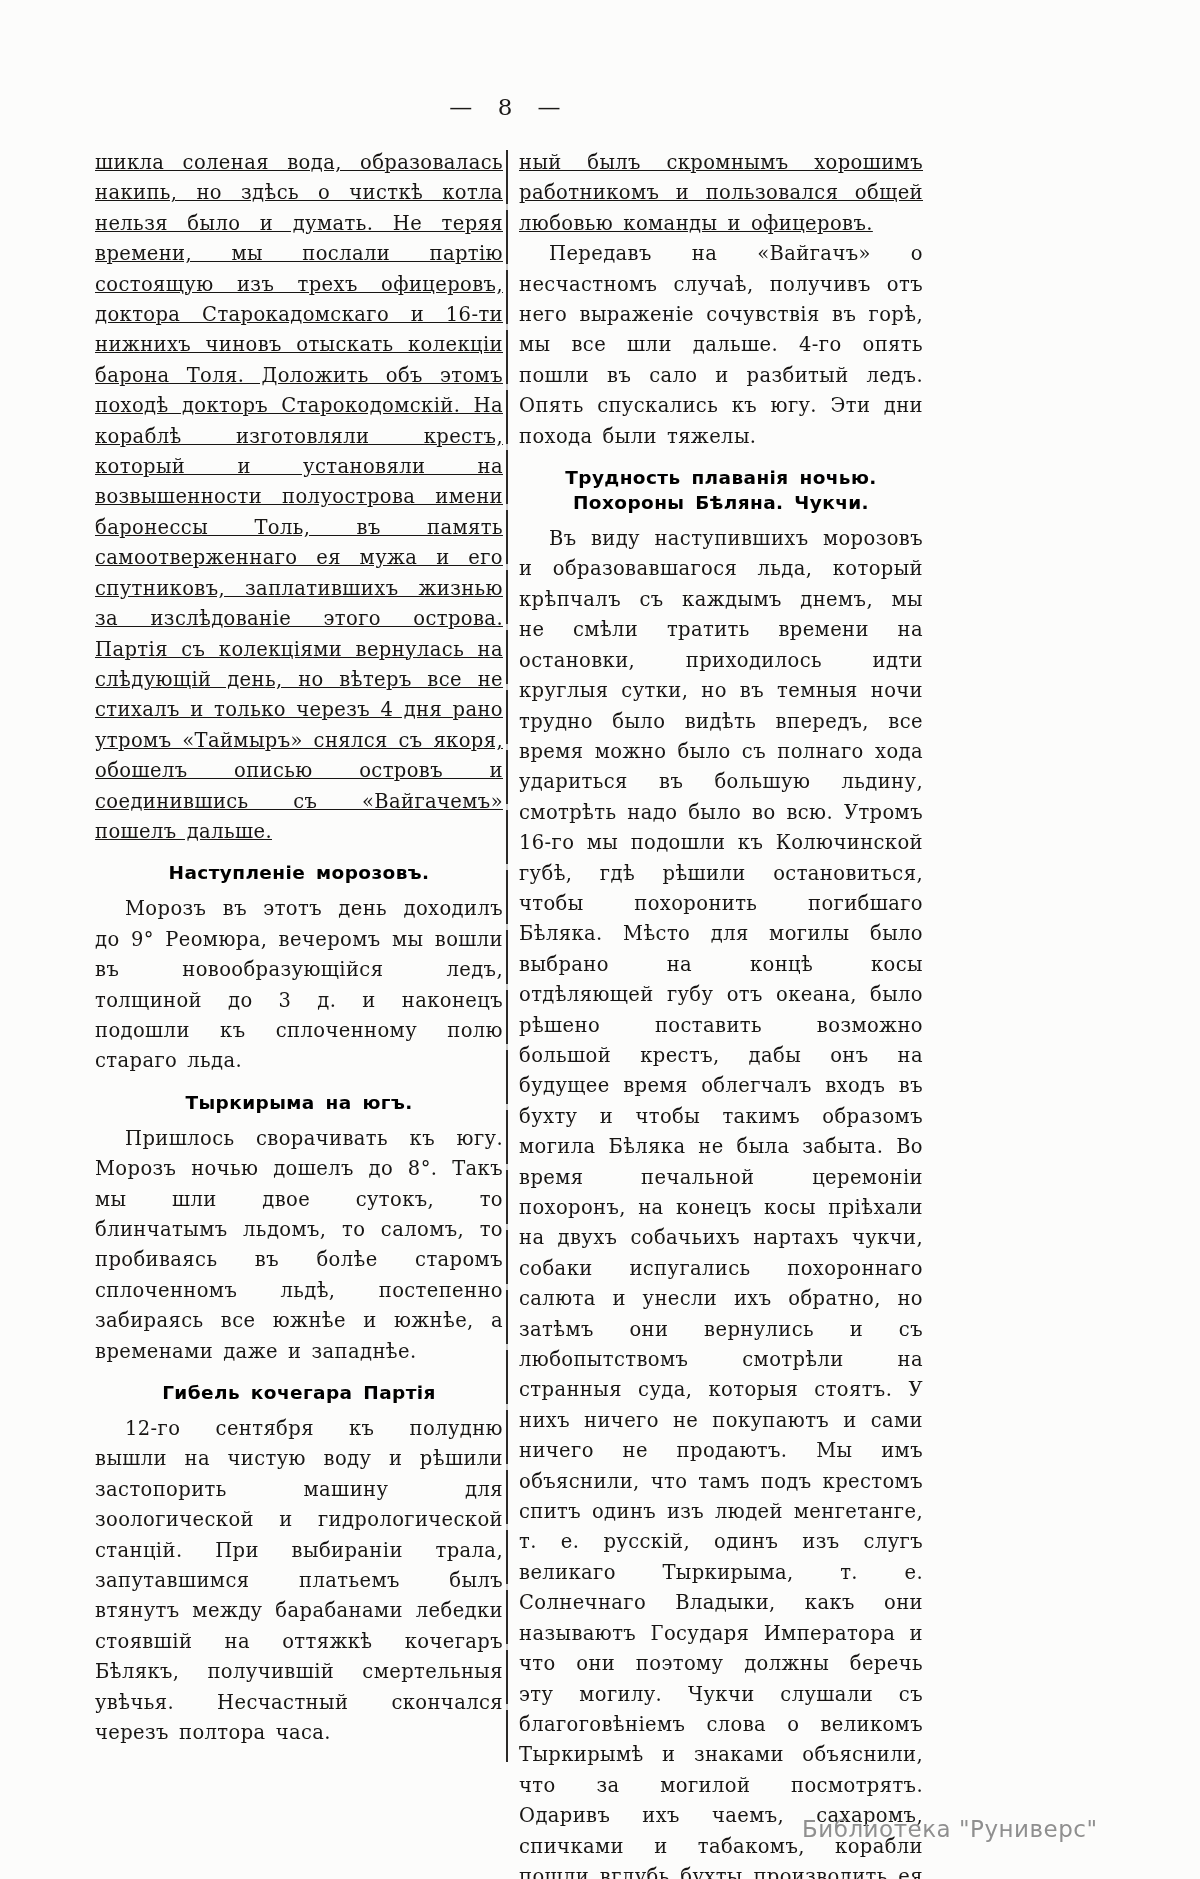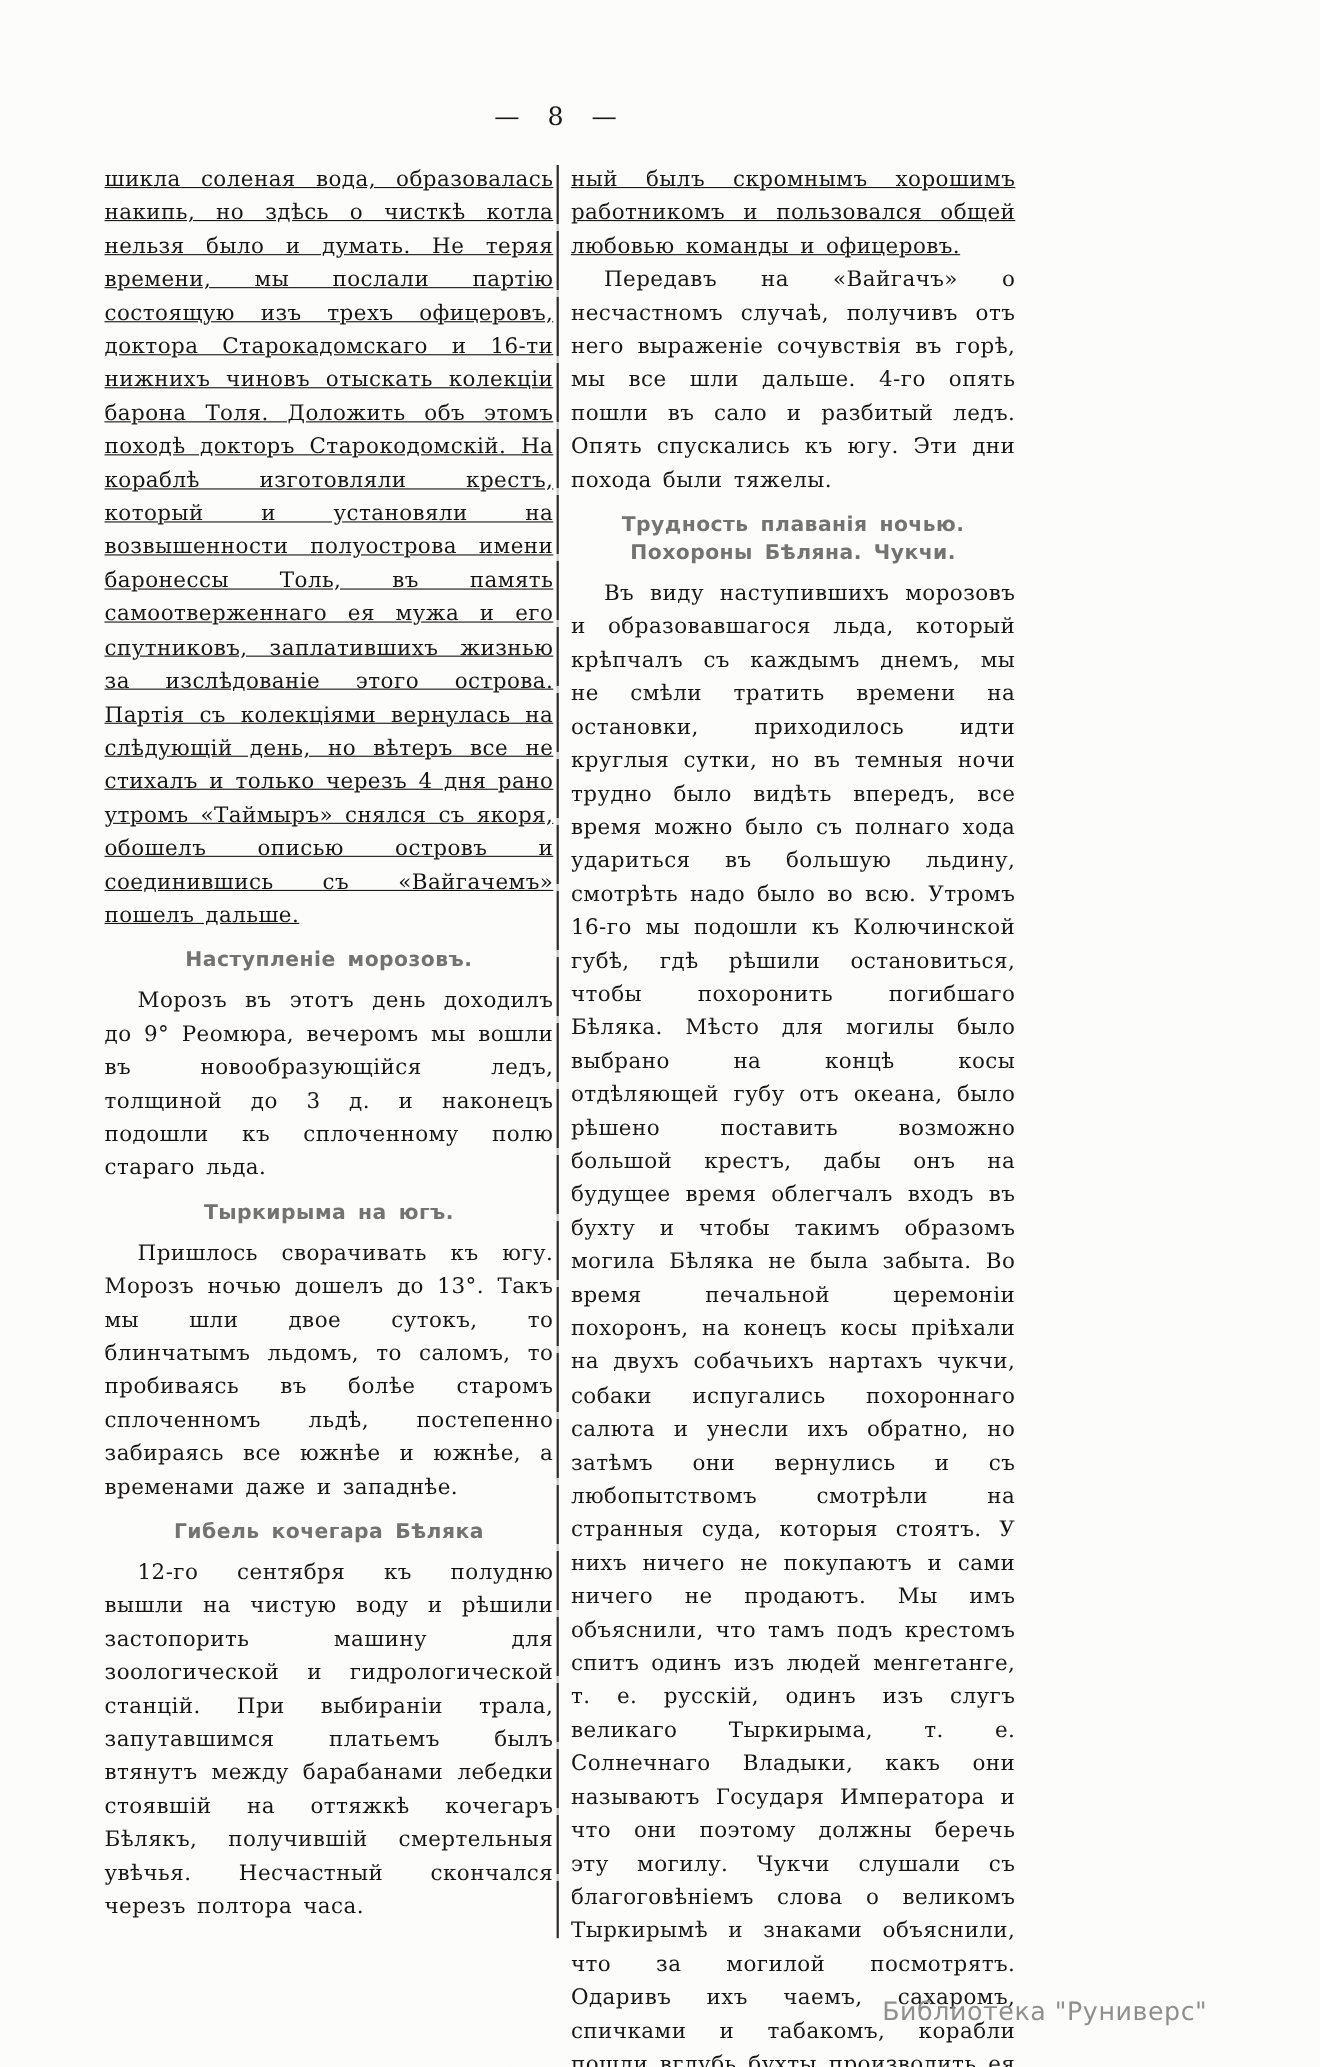--- a/index.html
+++ b/index.html
@@ -42,21 +42,21 @@
   .column p.no-indent { text-indent: 0; text-decoration: underline; }
   .heading {
     font-family: "DejaVu Sans", sans-serif;
     font-weight: bold;
     font-size: 18.5px;
     line-height: 25px;
     text-align: center;
     text-indent: 0;
     margin: 13px 6px 9px 6px;
     word-spacing: 4px;
-    color: #737373;
+    color: #000000;
   }
   .divider {
     position: absolute;
     left: 506px;
     top: 150px;
     width: 2px;
     height: 1612px;
     background: repeating-linear-gradient(
       to bottom,
       #2c2a28 0px, #2c2a28 54px,
@@ -78,22 +78,22 @@
 <body>
 
 <div class="page">
   <div class="page-number">— 8 —</div>
 
   <div class="column" id="col-left">
       <p class="no-indent">шикла соленая вода, образовалась накипь, но здѣсь о чисткѣ котла нельзя было и думать. Не теряя времени, мы послали партію состоящую изъ трехъ офицеровъ, доктора Старокадомскаго и 16-ти нижнихъ чиновъ отыскать колекціи барона Толя. Доложить объ этомъ походѣ докторъ Старокодомскій. На кораблѣ изготовляли крестъ, который и установяли на возвышенности полуострова имени баронессы Толь, въ память самоотверженнаго ея мужа и его спутниковъ, заплатившихъ жизнью за изслѣдованіе этого острова. Партія съ колекціями вернулась на слѣдующій день, но вѣтеръ все не стихалъ и только черезъ 4 дня рано утромъ «Таймыръ» снялся съ якоря, обошелъ описью островъ и соединившись съ «Вайгачемъ» пошелъ дальше.</p>
       <div class="heading">Наступленіе морозовъ.</div>
       <p class="">Морозъ въ этотъ день доходилъ до 9° Реомюра, вечеромъ мы вошли въ новообразующійся ледъ, толщиной до 3 д. и наконецъ подошли къ сплоченному полю стараго льда.</p>
       <div class="heading">Тыркирыма на югъ.</div>
-      <p class="">Пришлось сворачивать къ югу. Морозъ ночью дошелъ до 13°. Такъ мы шли двое сутокъ, то блинчатымъ льдомъ, то саломъ, то пробиваясь въ болѣе старомъ сплоченномъ льдѣ, постепенно забираясь все южнѣе и южнѣе, а временами даже и западнѣе.</p>
-      <div class="heading">Гибель кочегара Бѣляка</div>
+      <p class="">Пришлось сворачивать къ югу. Морозъ ночью дошелъ до 8°. Такъ мы шли двое сутокъ, то блинчатымъ льдомъ, то саломъ, то пробиваясь въ болѣе старомъ сплоченномъ льдѣ, постепенно забираясь все южнѣе и южнѣе, а временами даже и западнѣе.</p>
+      <div class="heading">Гибель кочегара Партія</div>
       <p class="">12-го сентября къ полудню вышли на чистую воду и рѣшили застопорить машину для зоологической и гидрологической станцій. При выбираніи трала, запутавшимся платьемъ былъ втянутъ между барабанами лебедки стоявшій на оттяжкѣ кочегаръ Бѣлякъ, получившій смертельныя увѣчья. Несчастный скончался черезъ полтора часа.</p>
     </div>
 
   <div class="divider"></div>
 
   <div class="column" id="col-right">
       <p class="no-indent">ный былъ скромнымъ хорошимъ работникомъ и пользовался общей любовью команды и офицеровъ.</p>
       <p class="">Передавъ на «Вайгачъ» о несчастномъ случаѣ, получивъ отъ него выраженіе сочувствія въ горѣ, мы все шли дальше. 4-го опять пошли въ сало и разбитый ледъ. Опять спускались къ югу. Эти дни похода были тяжелы.</p>
       <div class="heading">Трудность плаванія ночью. Похороны Бѣляна. Чукчи.</div>
       <p class="">Въ виду наступившихъ морозовъ и образовавшагося льда, который крѣпчалъ съ каждымъ днемъ, мы не смѣли тратить времени на остановки, приходилось идти круглыя сутки, но въ темныя ночи трудно было видѣть впередъ, все время можно было съ полнаго хода удариться въ большую льдину, смотрѣть надо было во всю. Утромъ 16-го мы подошли къ Колючинской губѣ, гдѣ рѣшили остановиться, чтобы похоронить погибшаго Бѣляка. Мѣсто для могилы было выбрано на концѣ косы отдѣляющей губу отъ океана, было рѣшено поставить возможно большой крестъ, дабы онъ на будущее время облегчалъ входъ въ бухту и чтобы такимъ образомъ могила Бѣляка не была забыта. Во время печальной церемоніи похоронъ, на конецъ косы пріѣхали на двухъ собачьихъ нартахъ чукчи, собаки испугались похороннаго салюта и унесли ихъ обратно, но затѣмъ они вернулись и съ любопытствомъ смотрѣли на странныя суда, которыя стоятъ. У нихъ ничего не покупаютъ и сами ничего не продаютъ. Мы имъ объяснили, что тамъ подъ крестомъ спитъ одинъ изъ людей менгетанге, т. е. русскій, одинъ изъ слугъ великаго Тыркирыма, т. е. Солнечнаго Владыки, какъ они называютъ Государя Императора и что они поэтому должны беречь эту могилу. Чукчи слушали съ благоговѣніемъ слова о великомъ Тыркирымѣ и знаками объяснили, что за могилой посмотрятъ. Одаривъ ихъ чаемъ, сахаромъ, спичками и табакомъ, корабли пошли вглубь бухты производить ея опись.</p>

